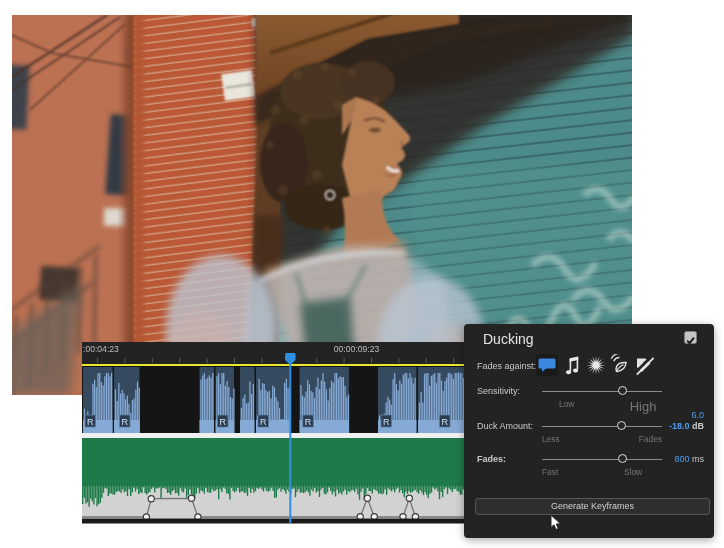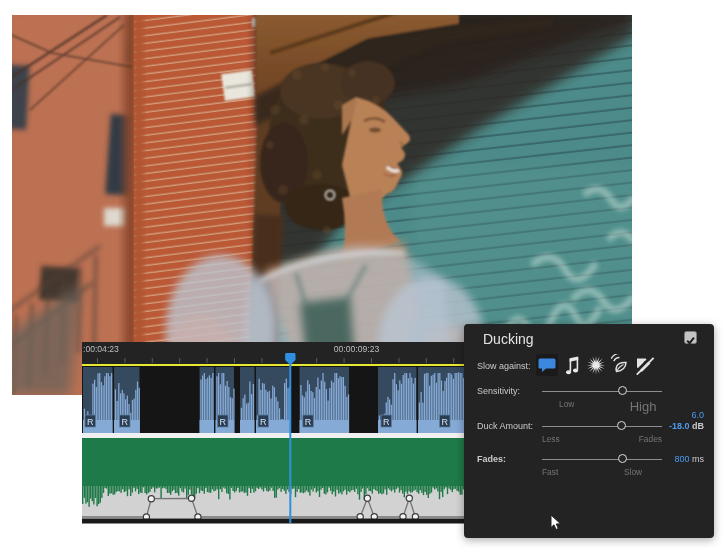--- a/index.html
+++ b/index.html
@@ -807,21 +807,21 @@
 
   <div class="abs" style="left:464px;top:324px;width:250px;height:214px;background:#232324;border-radius:4px;box-shadow:0 2px 8px rgba(0,0,0,0.35);">
     <div class="abs" style="left:6px;top:7px;font-size:14px;color:#e4e4e4;margin-left:13px;">Ducking</div>
 
     <div class="abs" style="left:220px;top:7px;width:13px;height:13px;background:#c4c4c4;border:1px solid #7c7c7c;border-radius:2.5px;box-sizing:border-box;">
       <svg width="11" height="11" viewBox="0 0 11 11">
           <path d="M2.2,5.6 L4.6,8.2 L9,2.6" stroke="#1d1d1d" stroke-width="2" fill="none"></path>
         </svg>
     </div>
 
-    <div class="abs" style="left:13px;top:37px;font-size:9px;color:#c9c9c9;">Slow against:</div>
+    <div class="abs" style="left:13px;top:37px;font-size:9px;color:#c9c9c9;">Fades against:</div>
 
     <svg class="abs" style="left:72px;top:30px;" width="120" height="22" viewBox="0 0 120 22">
 
       <rect x="0" y="0" width="22" height="22" rx="2" fill="#1a1a1a"></rect>
 
       <path d="M4,4.5 h14 a1.5,1.5 0 0 1 1.5,1.5 v7 a1.5,1.5 0 0 1 -1.5,1.5 h-8 l-4,3.5 v-3.5 h-2 a1.5,1.5 0 0 1 -1.5,-1.5 v-7 a1.5,1.5 0 0 1 1.5,-1.5 Z" fill="#3c87e0"></path>
 
       <g fill="#e8e8e8" transform="translate(26,0)">
         <path d="M6.5,16.2 a2.6,2 0 1 0 0.1,0 Z M13.5,14.4 a2.6,2 0 1 0 0.1,0 Z"></path>
         <rect x="7.6" y="5" width="1.6" height="12"></rect>
@@ -862,19 +862,20 @@
     <div class="abs" style="left:78px;top:110px;font-size:8.4px;color:#757575;">Less</div>
     <div class="abs" style="left:160px;top:110px;width:38px;text-align:right;font-size:8.4px;color:#757575;">Fades</div>
 
     <div class="abs" style="left:13px;top:130px;font-size:9px;color:#c9c9c9;font-weight:bold;">Fades:</div>
     <div class="abs" style="left:78px;top:134.5px;width:120px;height:1.6px;background:#8e8e8e;"></div>
     <div class="abs" style="left:154px;top:129.5px;width:9px;height:9px;border-radius:50%;background:#262626;border:1.6px solid #dcdcdc;box-sizing:border-box;"></div>
     <div class="abs" style="left:178px;top:130px;width:62px;text-align:right;font-size:9px;color:#c9c9c9;"><span style="color:#4b9cf0;">800</span> ms</div>
     <div class="abs" style="left:78px;top:143px;font-size:8.4px;color:#757575;">Fast</div>
     <div class="abs" style="left:160px;top:143px;width:38px;font-size:8.4px;color:#757575;">Slow</div>
 
+    <div class="abs" style="left:11px;top:174px;width:235px;height:16.5px;background:#2e2e2e;border:1px solid #565656;border-radius:3px;box-sizing:border-box;text-align:center;font-size:9px;color:#d2d2d2;line-height:15px;">Generate Keyframes</div>
 
     <svg class="abs" style="left:84px;top:190px;" width="16" height="18" viewBox="0 0 16 18">
       <path d="M3,1 L3,13.5 L6,10.8 L8,15.5 L10.3,14.5 L8.3,10 L12.5,9.8 Z" fill="#ffffff" stroke="#222" stroke-width="1"></path>
     </svg>
   </div>
 
 </div>
 
 </body></html>

